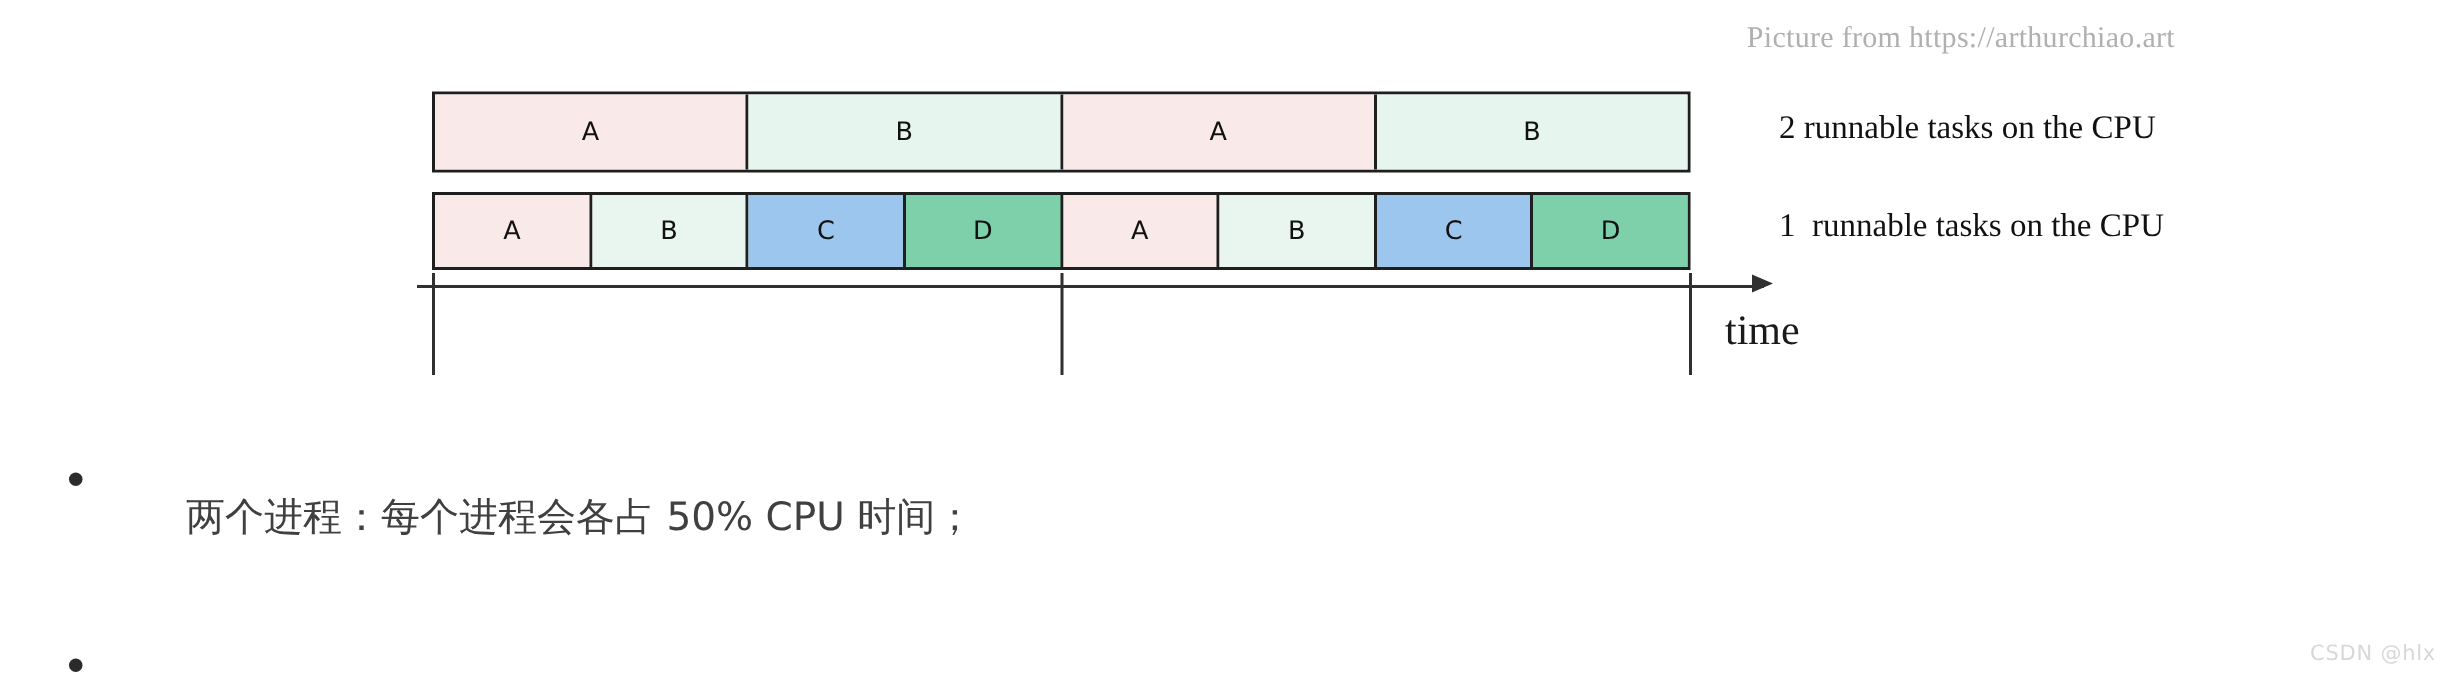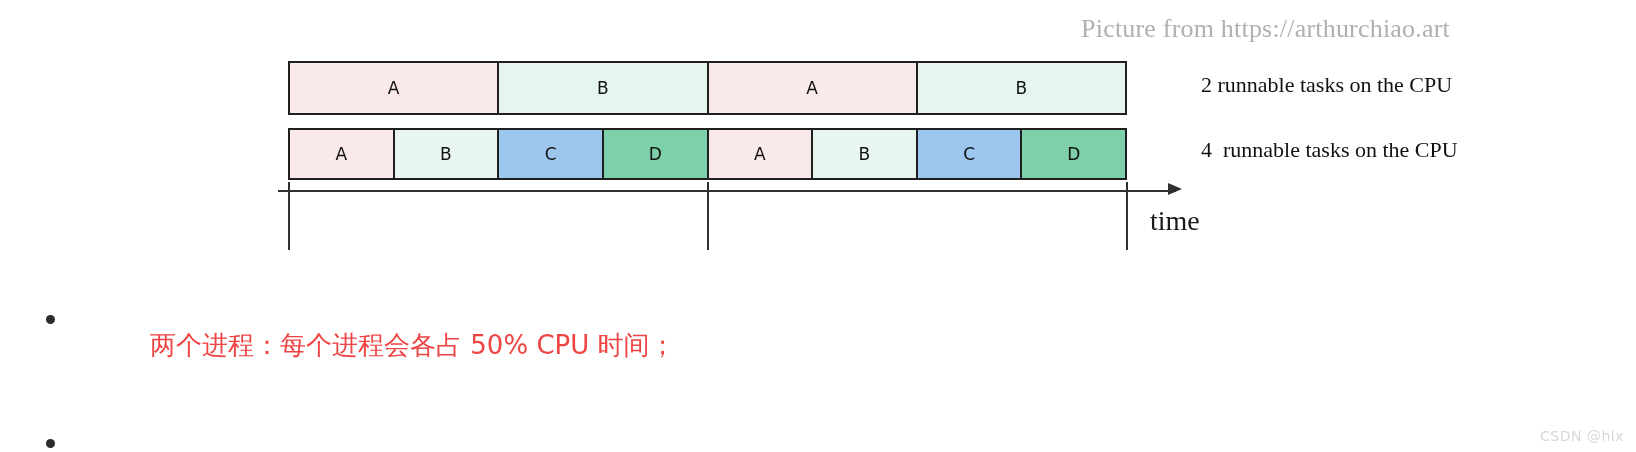--- a/index.html
+++ b/index.html
@@ -17,21 +17,21 @@
   }
 
   
   #attribution {
     position: absolute;
     left: 0;
     top: 14px;
     width: 1450px;
     text-align: right;
     font-family: "Liberation Serif", serif;
-    font-size: 26px;
+    font-size: 20px;
     color: #b0b0b0;
     letter-spacing: 0.2px;
     white-space: nowrap;
   }
 
   
   #diagram {
     position: absolute;
     left: 0;
     top: 0;
@@ -105,38 +105,37 @@
   }
 
   
   .legend {
     position: absolute;
     left: 1186px;
     font-family: "Liberation Serif", serif;
     font-size: 22px;
     color: #111111;
     white-space: pre;
-    margin-left: 15px;
   }
   #legend-1 { top: 72px; }
   #legend-2 { top: 137px; }
 
   
   #bullets {
     position: absolute;
     left: 0;
     top: 292px;
     width: 1636px;
   }
   .bullet {
     position: relative;
-    padding-left: 117px;
+    padding-left: 91px;
     font-family: "DejaVu Sans", sans-serif;
     font-size: 26px;
-    color: #ef4444;
+    color: #404040;
     line-height: 1;
     white-space: pre;
   }
   #bullet-0 { margin-top: 14px; }
   #bullet-1 { margin-top: 46px; }
   .bullet .dot {
     position: absolute;
     left: 46px;
     top: 9px;
     width: 9px;
@@ -205,21 +204,21 @@
     </div>
 
   <div id="axis-line"></div>
   <div id="axis-arrow"></div>
   <div class="tick" id="tick-0"></div>
   <div class="tick" id="tick-1"></div>
   <div class="tick" id="tick-2"></div>
   <div id="time-label">time</div>
 
   <div class="legend" id="legend-1">2 runnable tasks on the CPU</div>
-  <div class="legend" id="legend-2">4  runnable tasks on the CPU</div>
+  <div class="legend" id="legend-2">1  runnable tasks on the CPU</div>
 </div>
 
 <div id="bullets">
   <div class="bullet" id="bullet-0">
     <span class="dot"></span><span>两个进程：每个进程会各占 50% CPU 时间；</span>
   </div>
   <div class="bullet" id="bullet-1">
     <span class="dot"></span>
   </div>
 </div>

